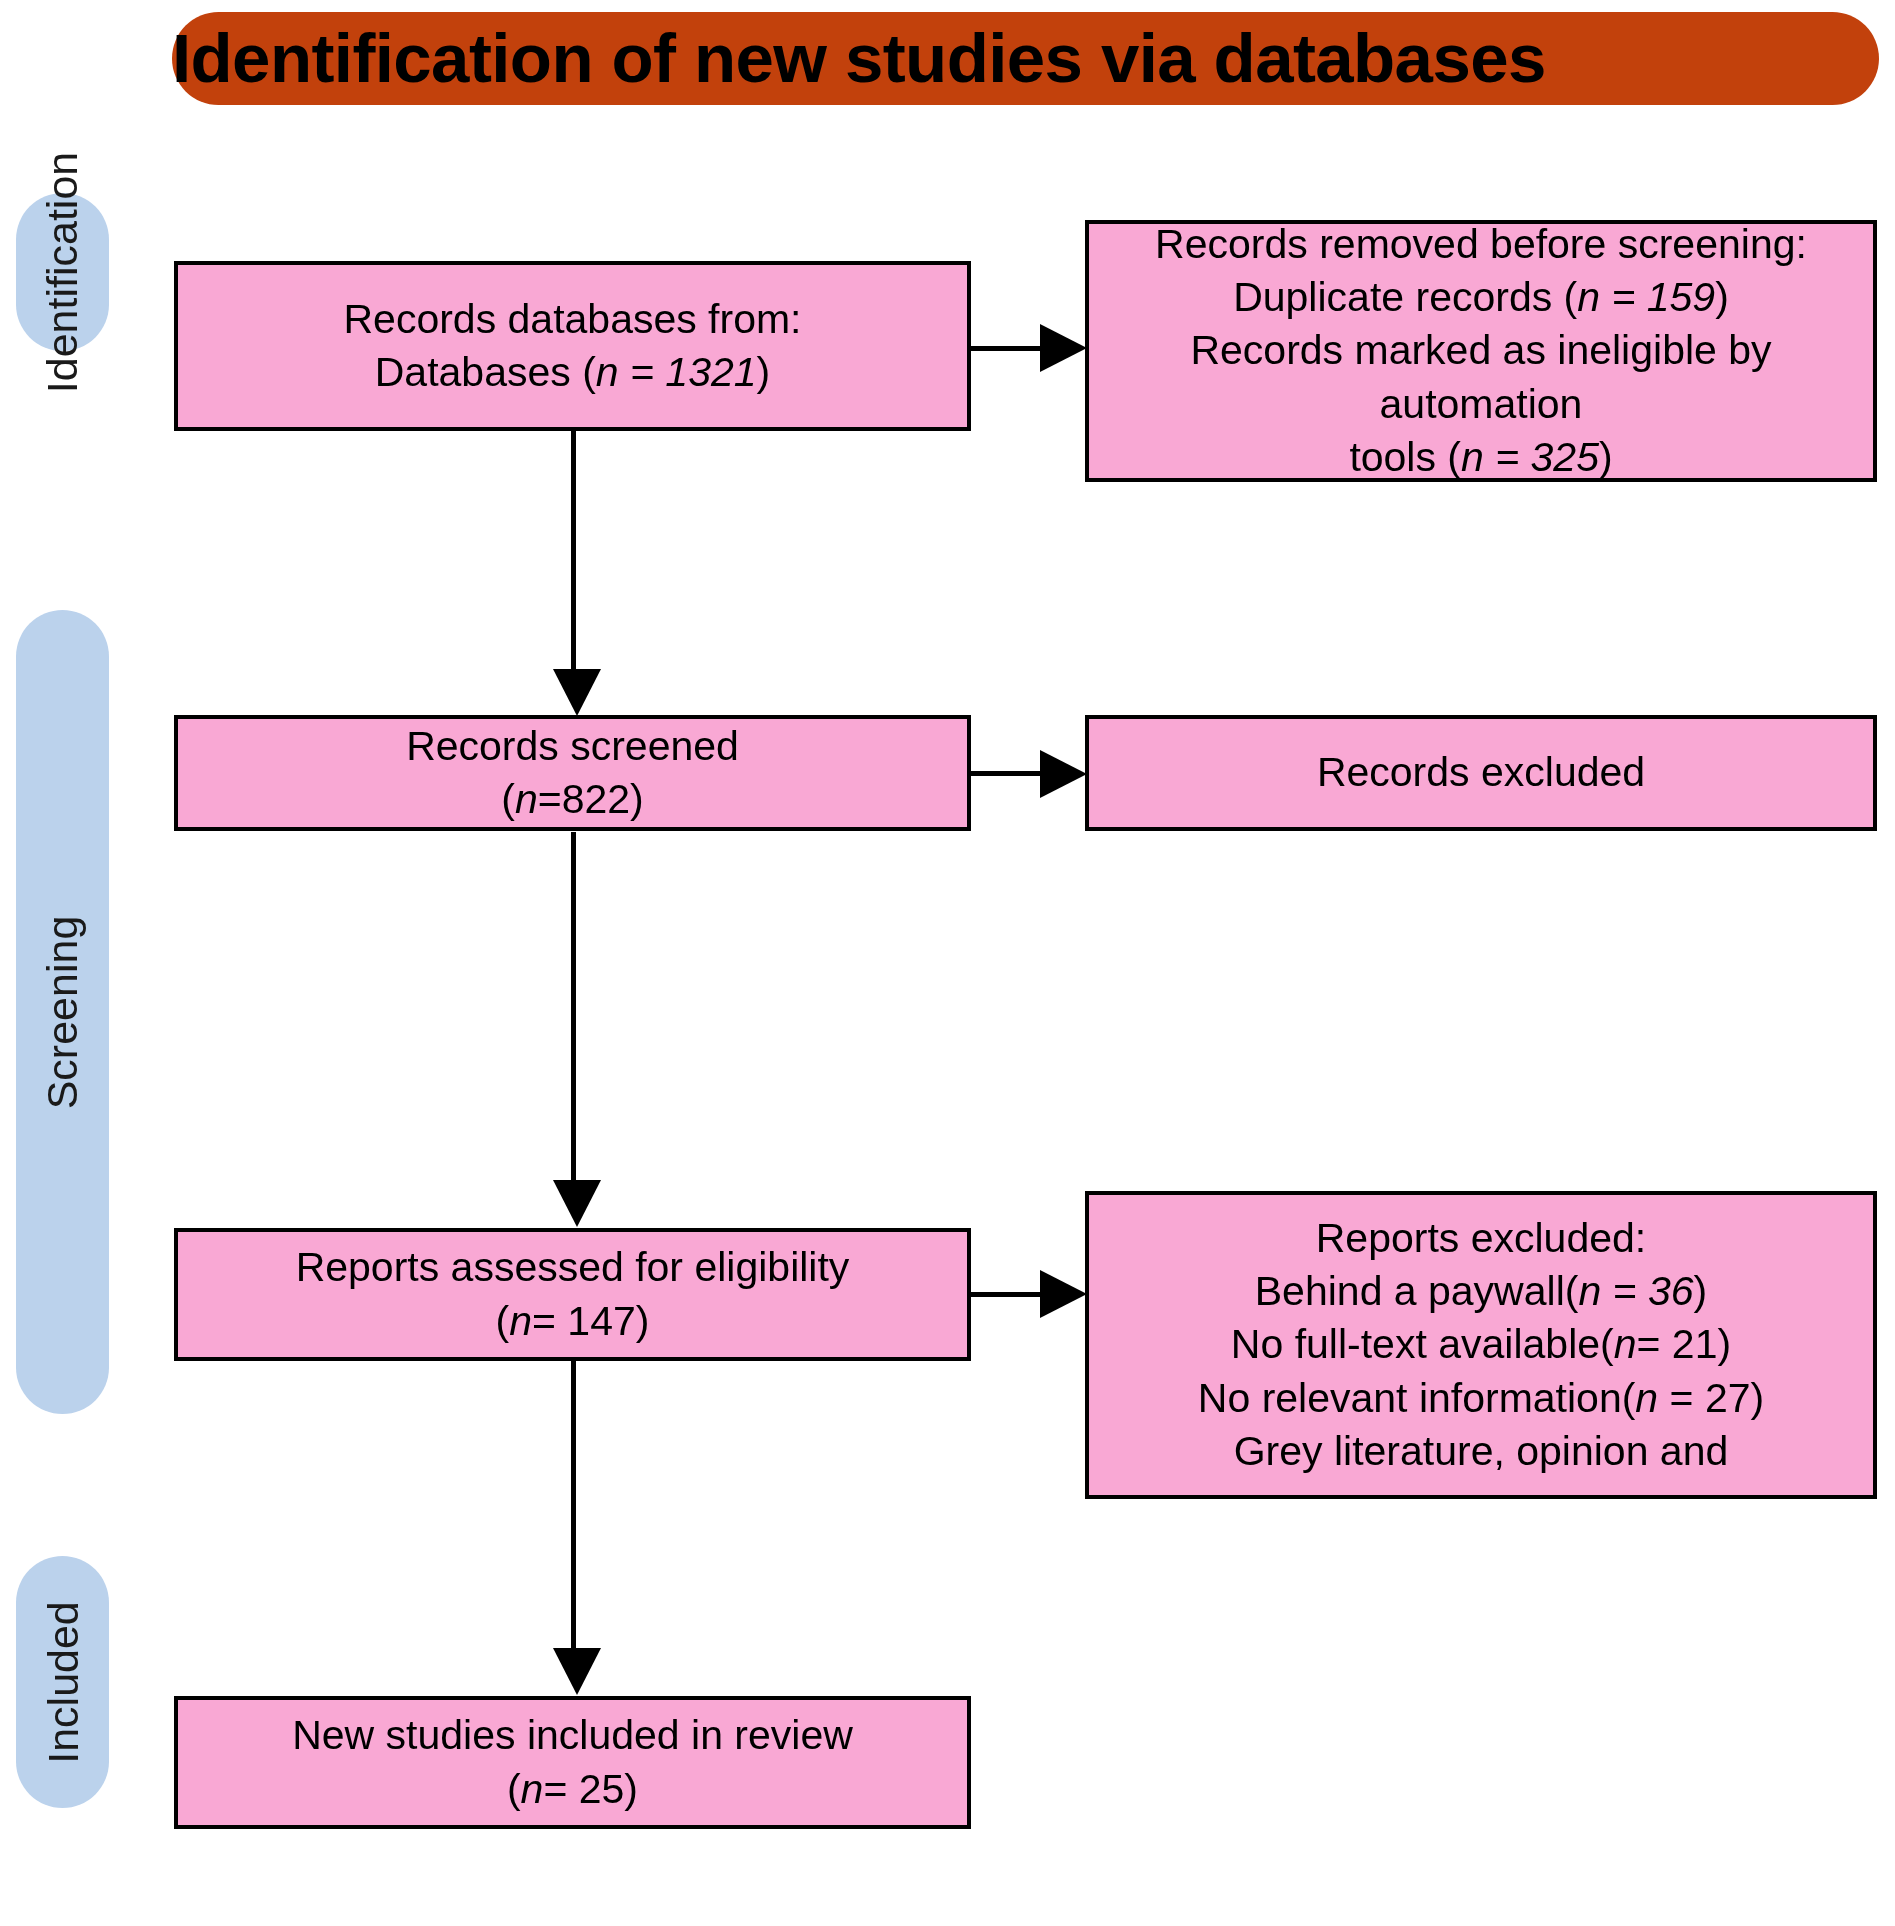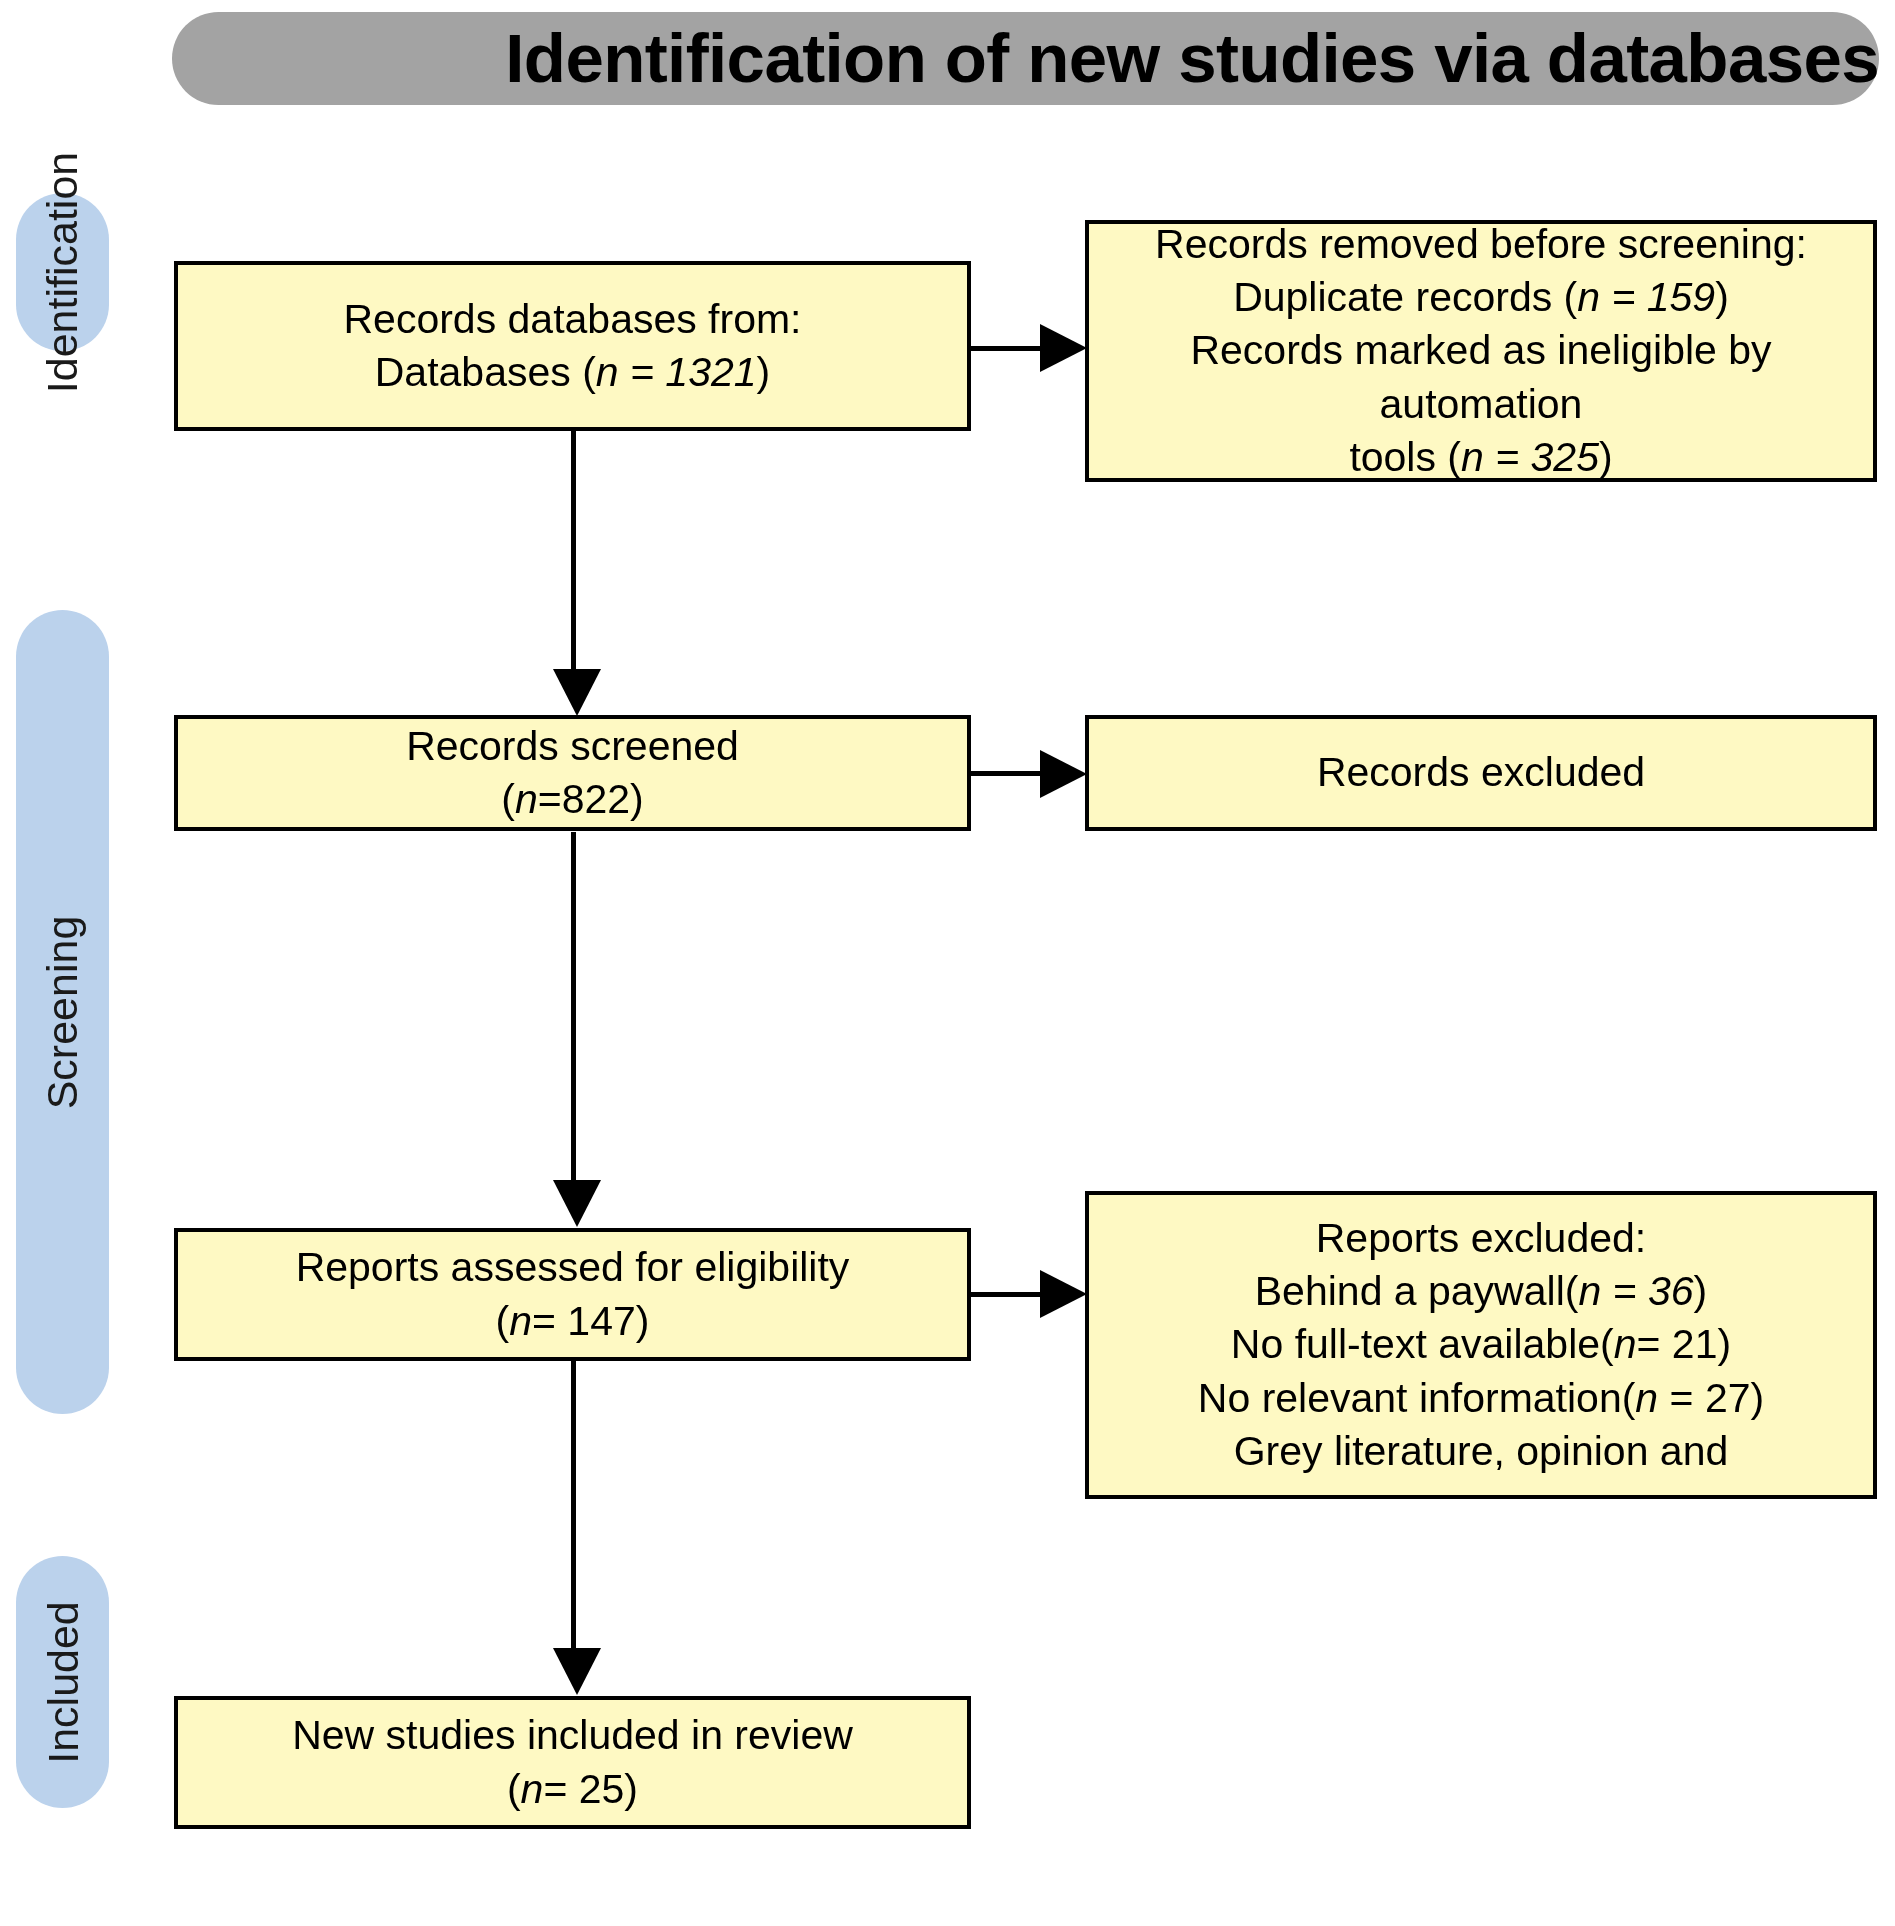--- a/index.html
+++ b/index.html
@@ -18,25 +18,25 @@
     overflow: hidden;
   }
 
   
   .banner {
     position: absolute;
     left: 172px;
     top: 11.6px;
     width: 1707px;
     height: 93px;
-    background: #a3a3a3;
+    background: #c2410c;
     border-radius: 47px;
     display: flex;
     align-items: center;
-    justify-content: flex-end;
+    justify-content: flex-start;
     box-sizing: border-box;
   }
   .banner-title {
     font-size: 69px;
     font-weight: bold;
     color: #000000;
     letter-spacing: -0.6px;
     white-space: nowrap;
     line-height: 1;
   }
@@ -60,21 +60,21 @@
     line-height: 1;
   }
   #pill-identification { top: 193px;  height: 158px; }
   #pill-screening     { top: 610px; height: 804px; }
   #pill-included      { top: 1556px; height: 252px; }
 
   
   .box {
     position: absolute;
     box-sizing: border-box;
-    background: #fef9c3;
+    background: #f9a8d4;
     border: 4.1px solid #000000;
     display: flex;
     align-items: center;
     justify-content: center;
     text-align: center;
   }
   .box-text {
     font-size: 41px;
     line-height: 1.30;
     color: #000000;

